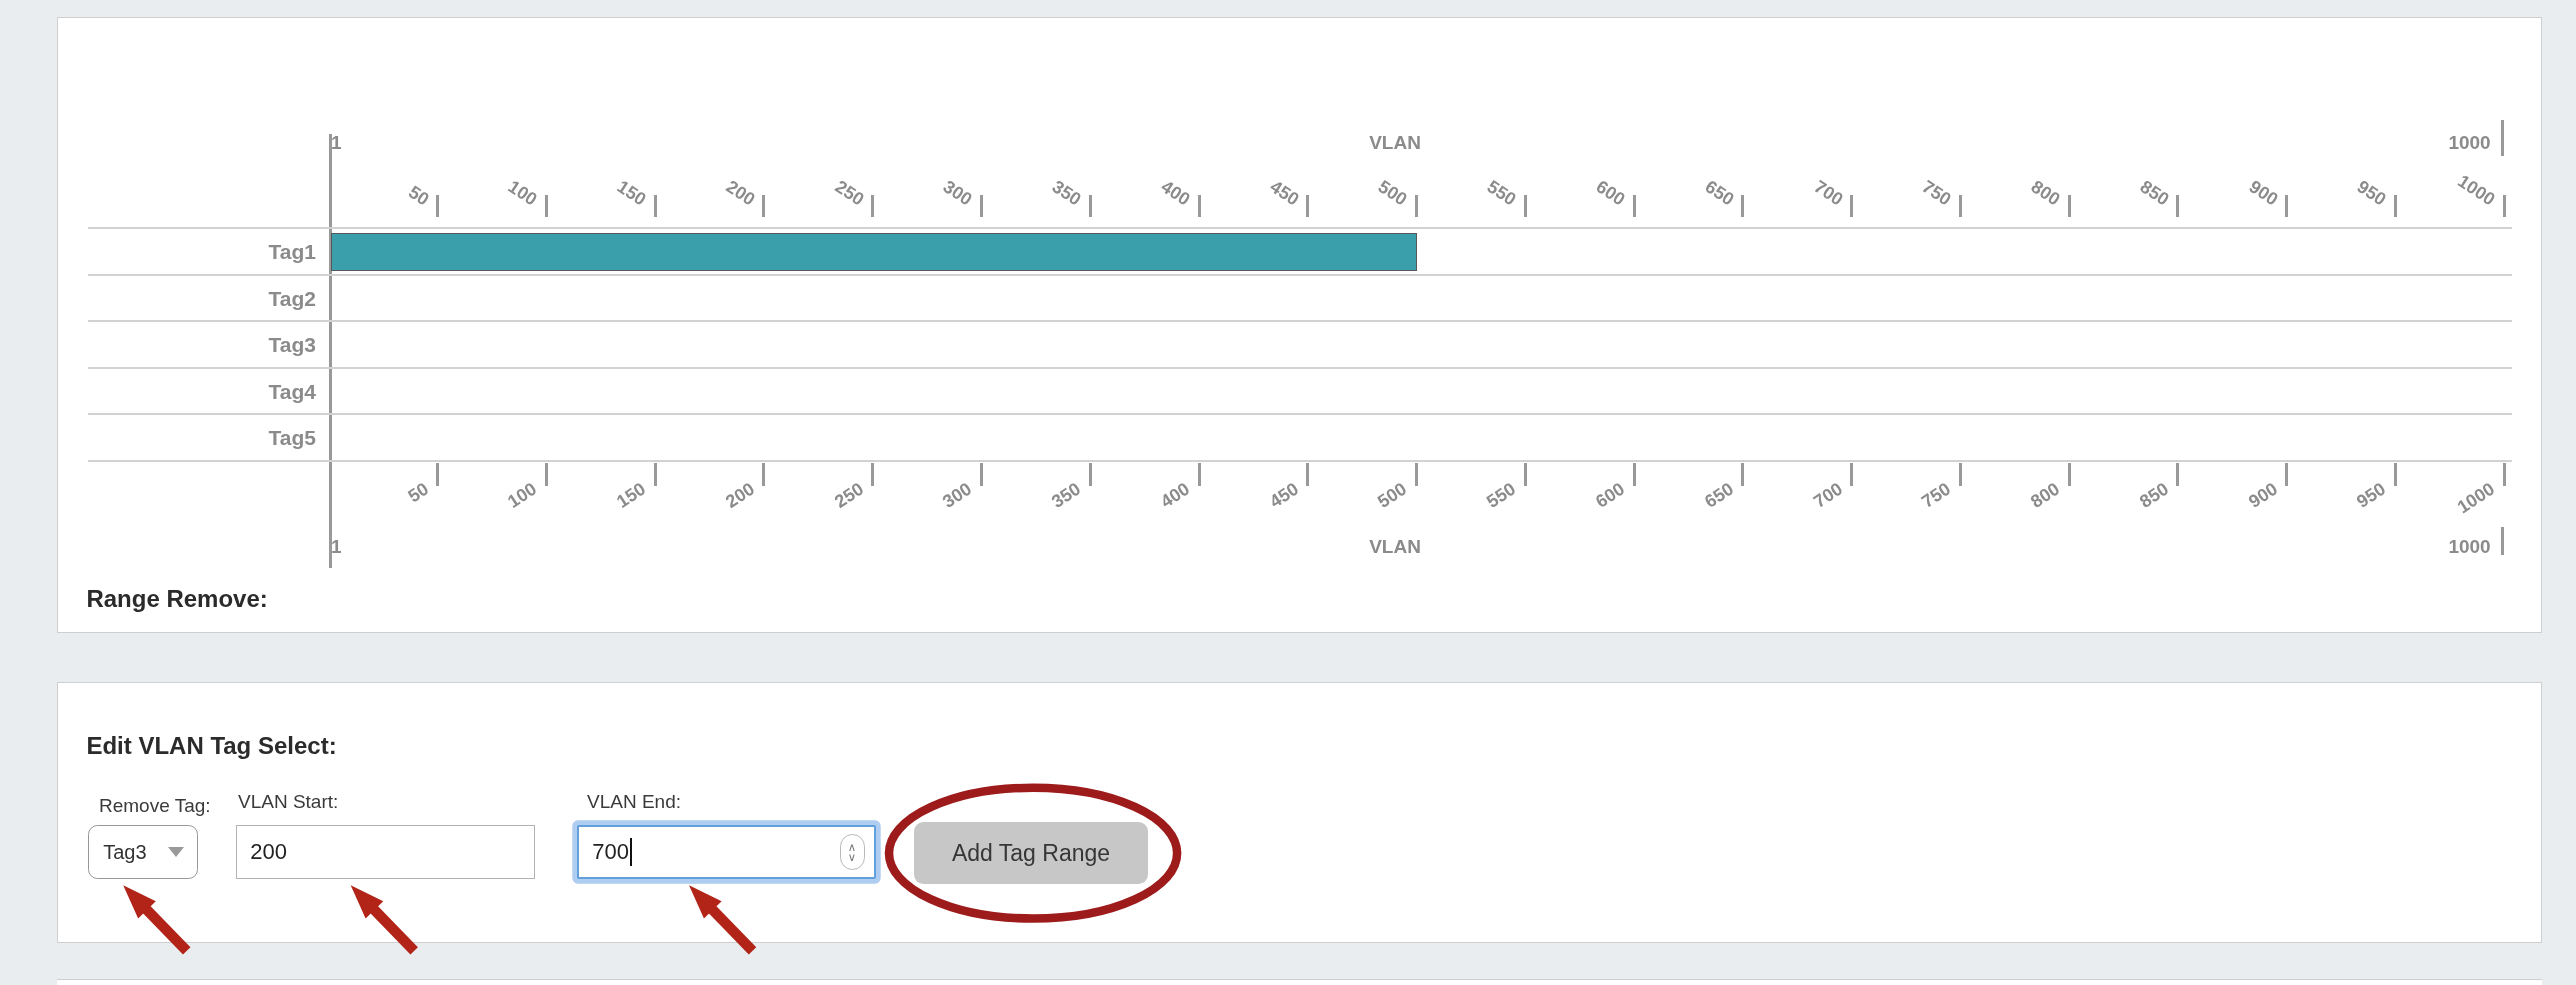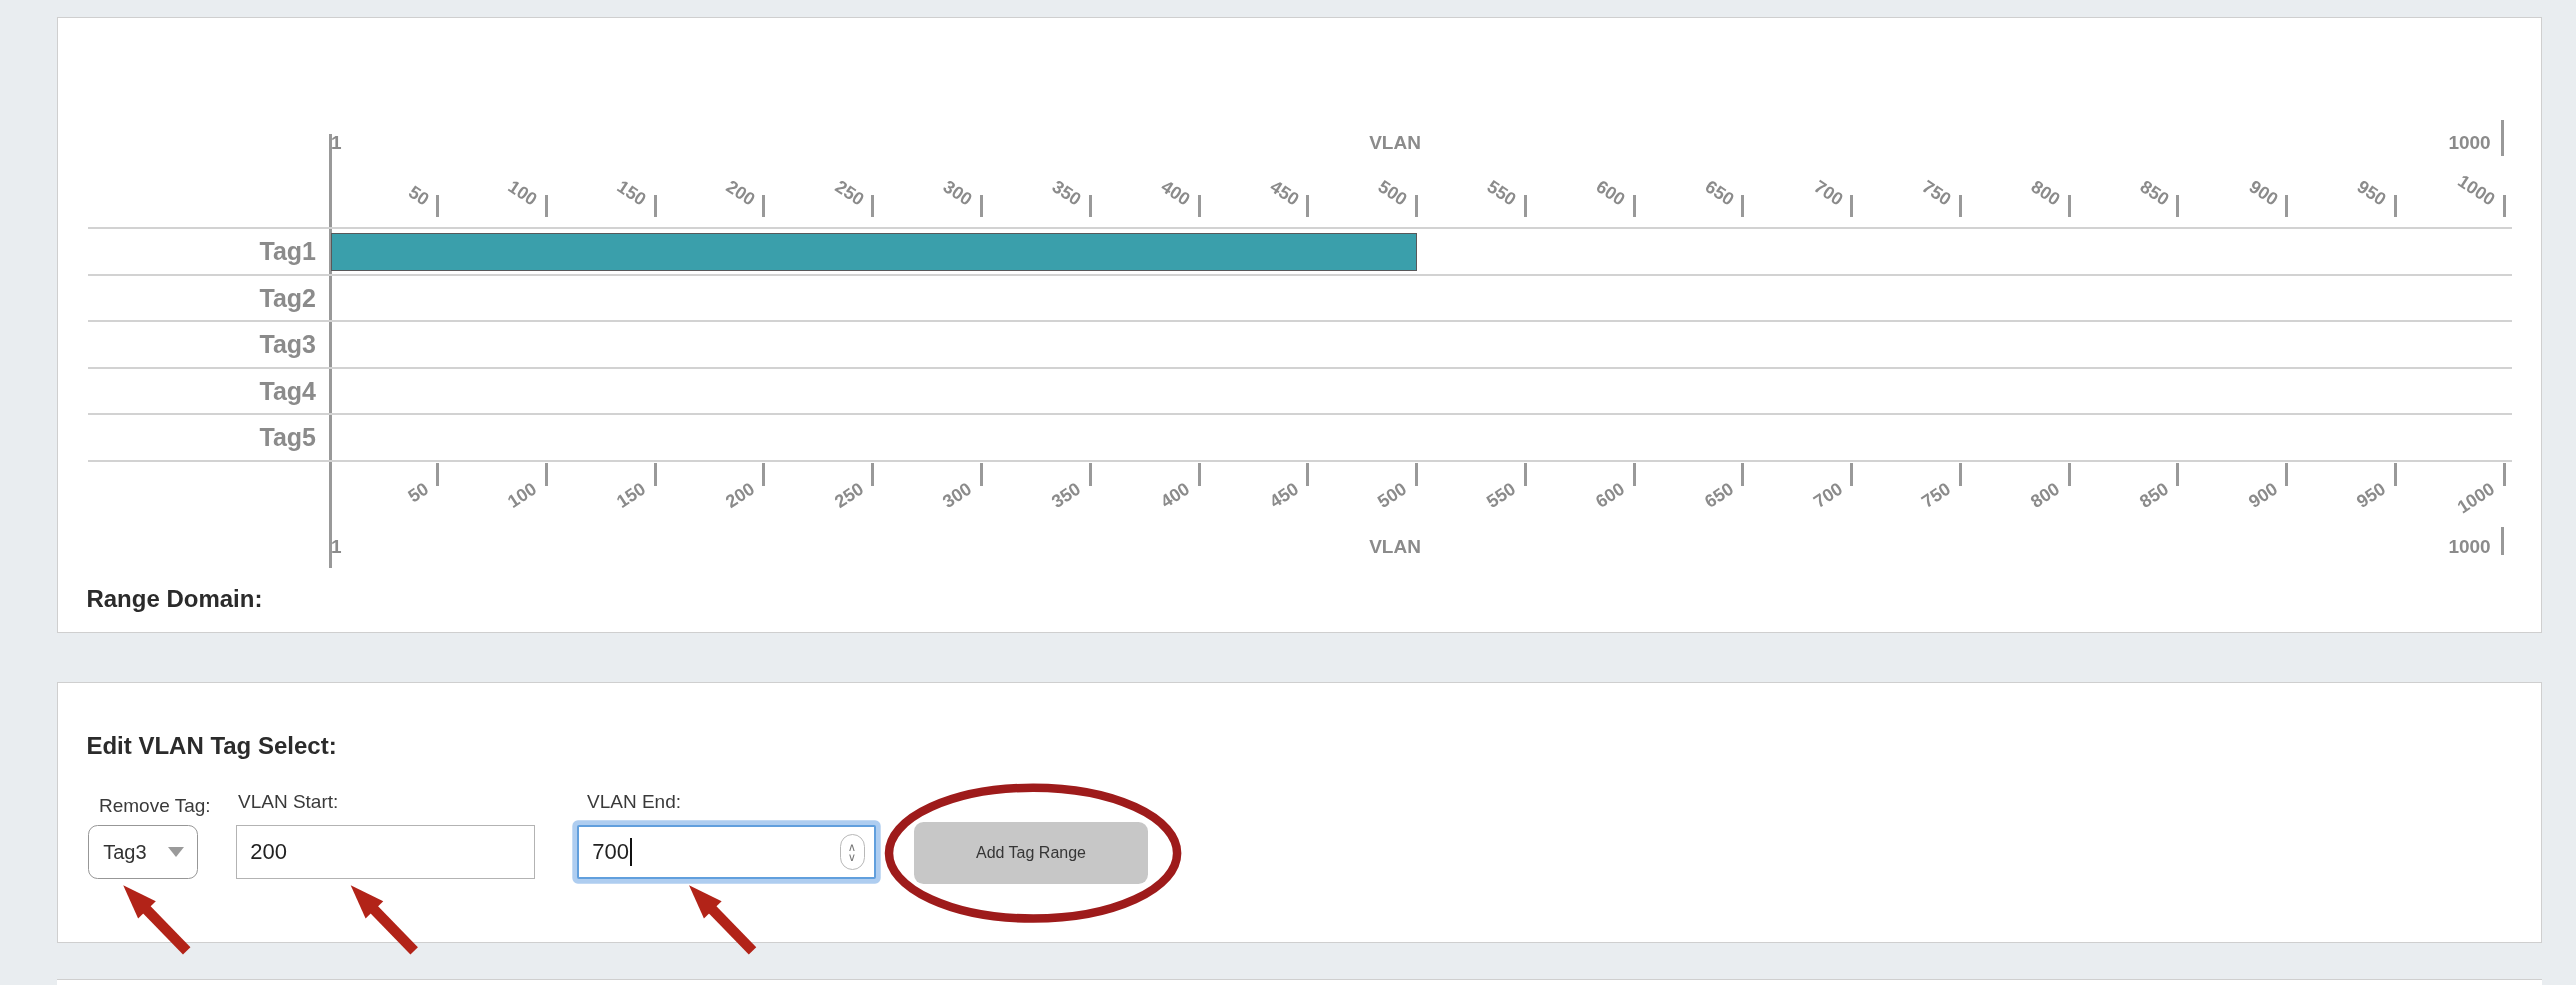--- a/index.html
+++ b/index.html
@@ -22,21 +22,21 @@
   .chart-title{top:55px;}
   .range-details{top:567px;}
   .edit-title{top:49px;}
 
   
   #chart{position:absolute;inset:0;}
   .axis-line{position:absolute;background:#999;}
   .grid-line{position:absolute;height:1.9px;background:#d2d2d2;}
   .tag-label{
     position:absolute;left:0;width:258px;text-align:right;
-    font-size:25px;font-weight:bold;color:#8b8b8b;height:23px;line-height:23px;
+    font-size:21px;font-weight:bold;color:#8b8b8b;height:23px;line-height:23px;
   }
   .caption-row{
     position:absolute;left:273px;width:2173px;height:25px;display:flex;
     justify-content:space-between;font-size:19px;font-weight:bold;color:#8b8b8b;
   }
   .caption-row .cap-end{padding-right:13.3px;}
   .x-tick{position:absolute;width:2.8px;background:#999;}
   .x-tick-label{
     position:absolute;width:61px;height:21px;line-height:21px;text-align:right;
     font-size:18px;font-weight:bold;color:#8b8b8b;
@@ -74,21 +74,21 @@
   }
   .caret-bar{width:1.9px;height:28.4px;background:#111;margin-left:0.9px;}
   .stepper{
     position:absolute;right:9.5px;top:50%;transform:translateY(-50%);
     width:25px;height:36px;border:1.9px solid #b8b8b8;border-radius:13.3px;background:#fff;
     display:flex;flex-direction:column;align-items:center;justify-content:center;
     font-size:11.4px;color:#777;line-height:10.4px;box-sizing:border-box;
   }
   .btn{
     position:absolute;top:139px;height:62px;border:none;border-radius:9.5px;
-    background:#c7c7c7;color:#363636;font-size:16px;
+    background:#c7c7c7;color:#363636;font-size:23px;
     font-family:"Liberation Sans","DejaVu Sans",sans-serif;cursor:pointer;
   }
   .btn-add{left:856px;width:234px;}
   .btn-remove{left:1128px;width:284px;}
 
   #annot{position:absolute;left:0;top:0;pointer-events:none;z-index:5;}
 </style>
 </head>
 <body>
 
@@ -193,21 +193,21 @@
       <div class="grid-line" style="left: 30px; top: 349px; width: 2424px;"></div>
       <div class="grid-line" style="left: 30px; top: 395px; width: 2424px;"></div>
       <div class="grid-line" style="left: 30px; top: 442px; width: 2424px;"></div>
       <div class="tag-label" style="top: 222px;">Tag1</div>
       <div class="tag-label" style="top: 269px;">Tag2</div>
       <div class="tag-label" style="top: 315px;">Tag3</div>
       <div class="tag-label" style="top: 362px;">Tag4</div>
       <div class="tag-label" style="top: 408px;">Tag5</div>
       <div class="range-bar" style="left: 273px; width: 1086px; top: 215px; height: 38px; background: rgb(58, 159, 171); border-color: rgb(88, 88, 90);"></div>
     </div>
-  <h2 class="panel-title range-details">Range Domain:</h2>
+  <h2 class="panel-title range-details">Range Remove:</h2>
 </section>
 
 <section class="panel panel-edit">
   <h2 class="panel-title edit-title">Edit VLAN Tag Select:</h2>
 
   <span class="field-label" style="left:41px;top:112px;">Remove Tag:</span>
   <span class="field-label" style="left:180px;top:108px;">VLAN Start:</span>
   <span class="field-label" style="left:529px;top:108px;">VLAN End:</span>
 
   <div class="dropdown">

